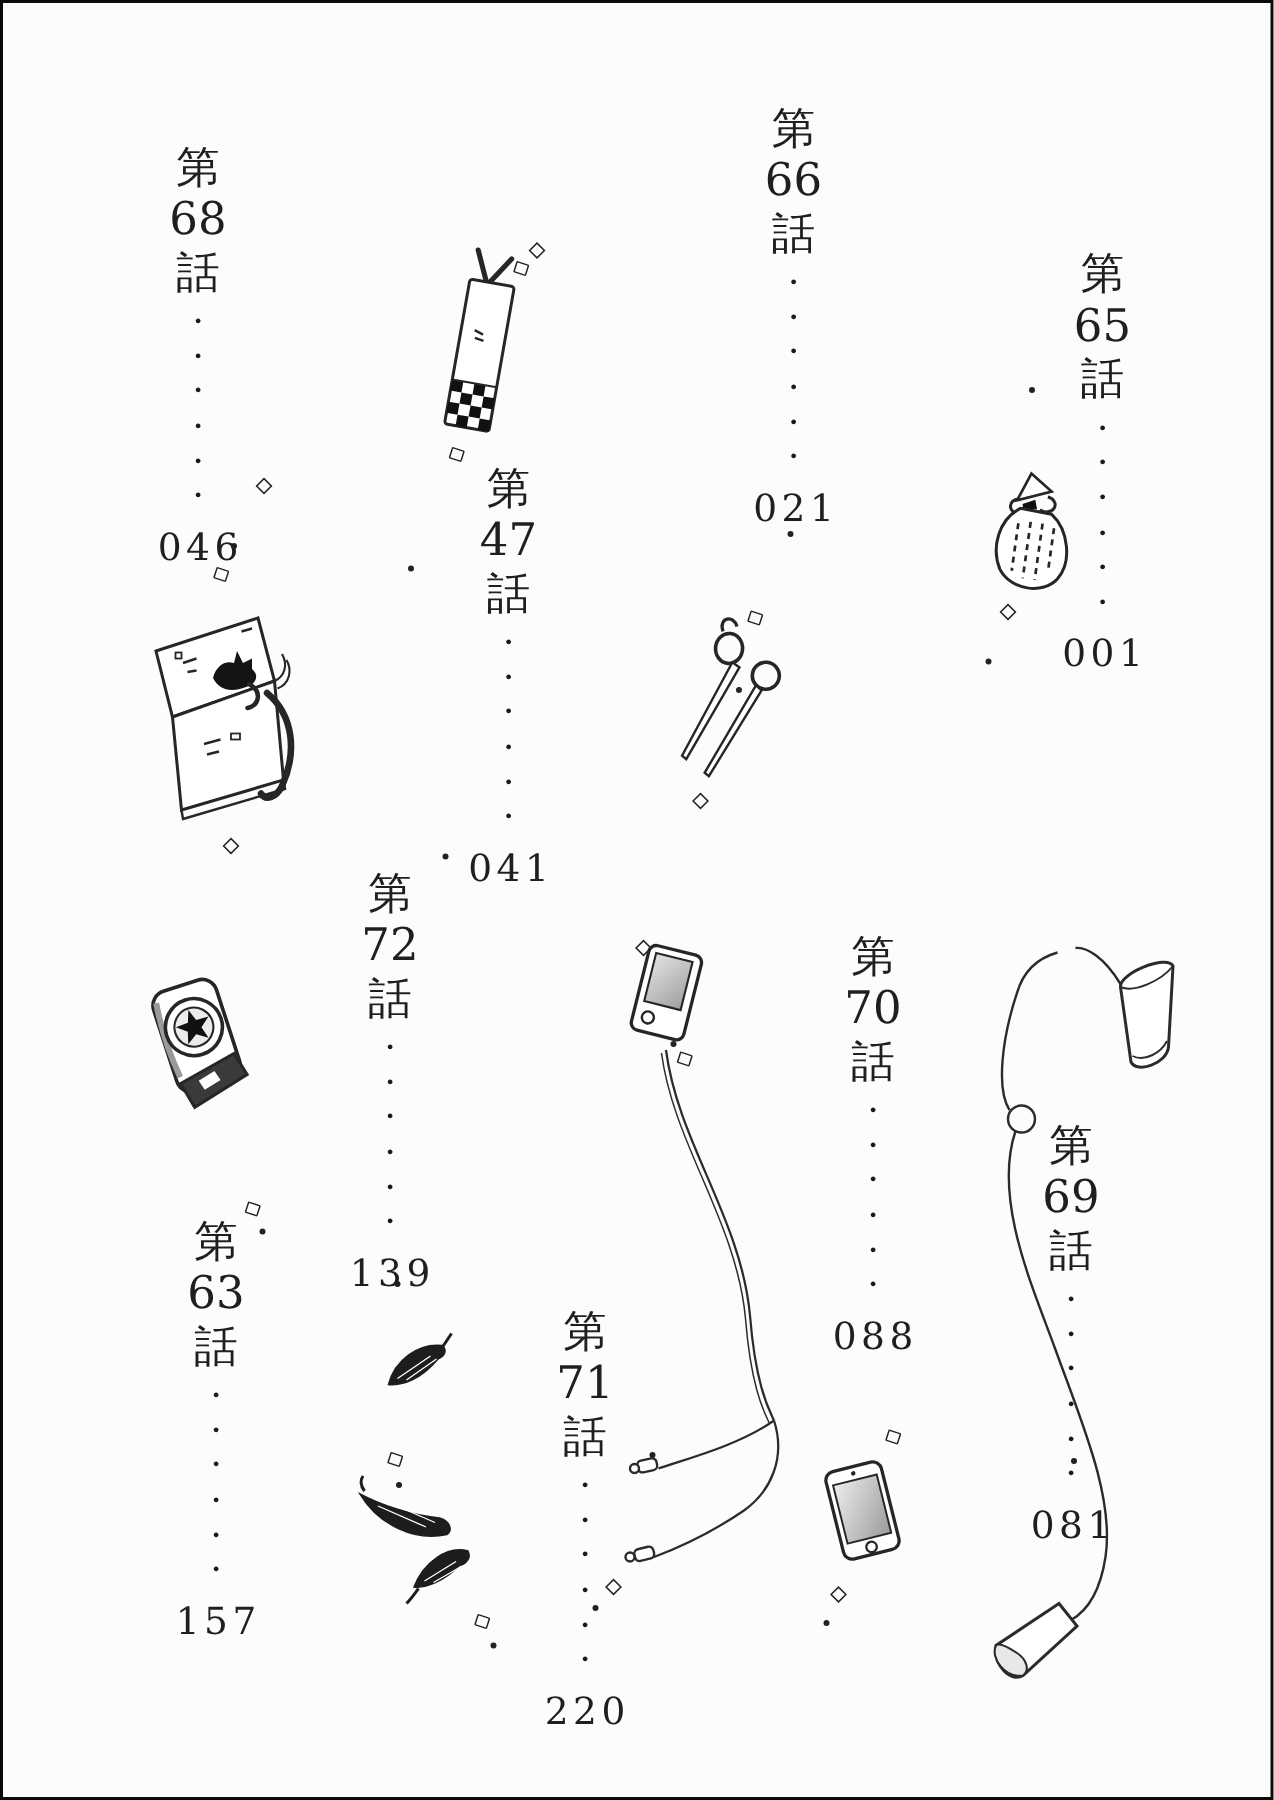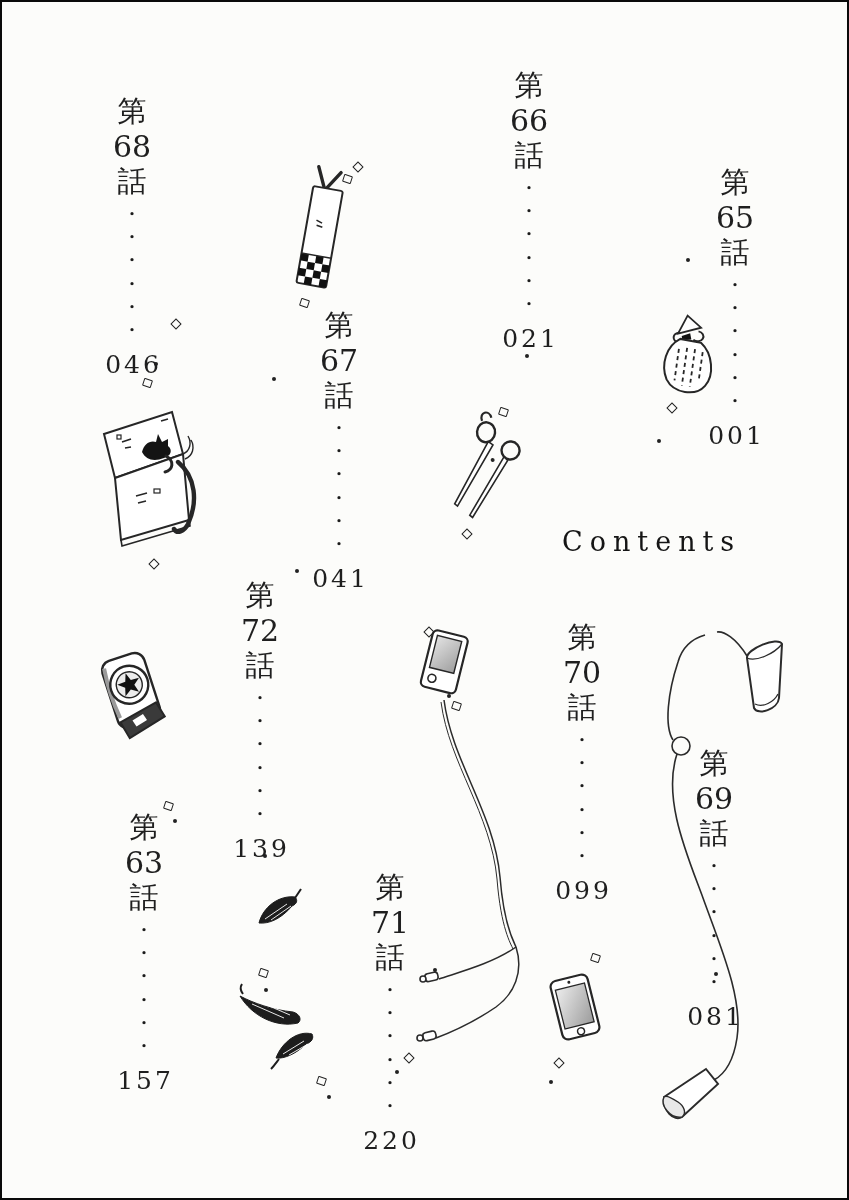--- a/index.html
+++ b/index.html
@@ -47,21 +47,20 @@
   .bit{position:absolute;z-index:2;}
   .bit.dot{width:4px;height:4px;background:#222;border-radius:50%;}
   .bit.diamond{width:6px;height:6px;border:1.4px solid #222;transform:rotate(45deg);}
   .bit.chip{width:7px;height:6px;border:1.4px solid #222;border-radius:1px;transform:rotate(18deg);}
 </style>
 </head>
 <body>
 
 <div class="page">
 
-  <div class="title">Contents</div>
 
   <div class="chapter" style="left:710px;top:163px">
     <span class="ch">第</span>
     <span class="ch num">65</span>
     <span class="ch">話</span>
     <span class="leader">•
 •
 •
 •
 •
@@ -77,21 +76,21 @@
 •
 •
 •
 •
 •</span>
     <span class="pagenum">021</span>
   </div>
 
   <div class="chapter" style="left:314px;top:306px">
     <span class="ch">第</span>
-    <span class="ch num">67</span>
+    <span class="ch num">47</span>
     <span class="ch">話</span>
     <span class="leader">•
 •
 •
 •
 •
 •</span>
     <span class="pagenum">041</span>
   </div>
 
@@ -124,21 +123,21 @@
   <div class="chapter" style="left:557px;top:618px">
     <span class="ch">第</span>
     <span class="ch num">70</span>
     <span class="ch">話</span>
     <span class="leader">•
 •
 •
 •
 •
 •</span>
-    <span class="pagenum">099</span>
+    <span class="pagenum">088</span>
   </div>
 
   <div class="chapter" style="left:365px;top:868px">
     <span class="ch">第</span>
     <span class="ch num">71</span>
     <span class="ch">話</span>
     <span class="leader">•
 •
 •
 •

